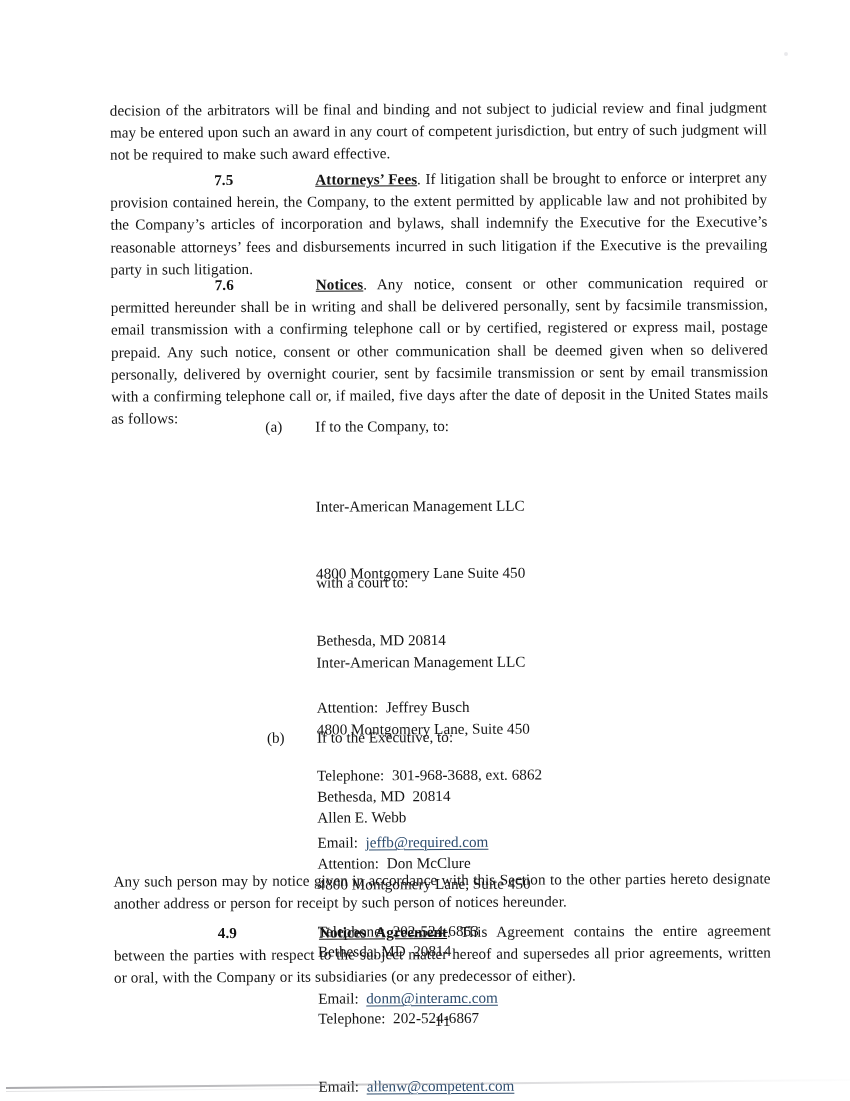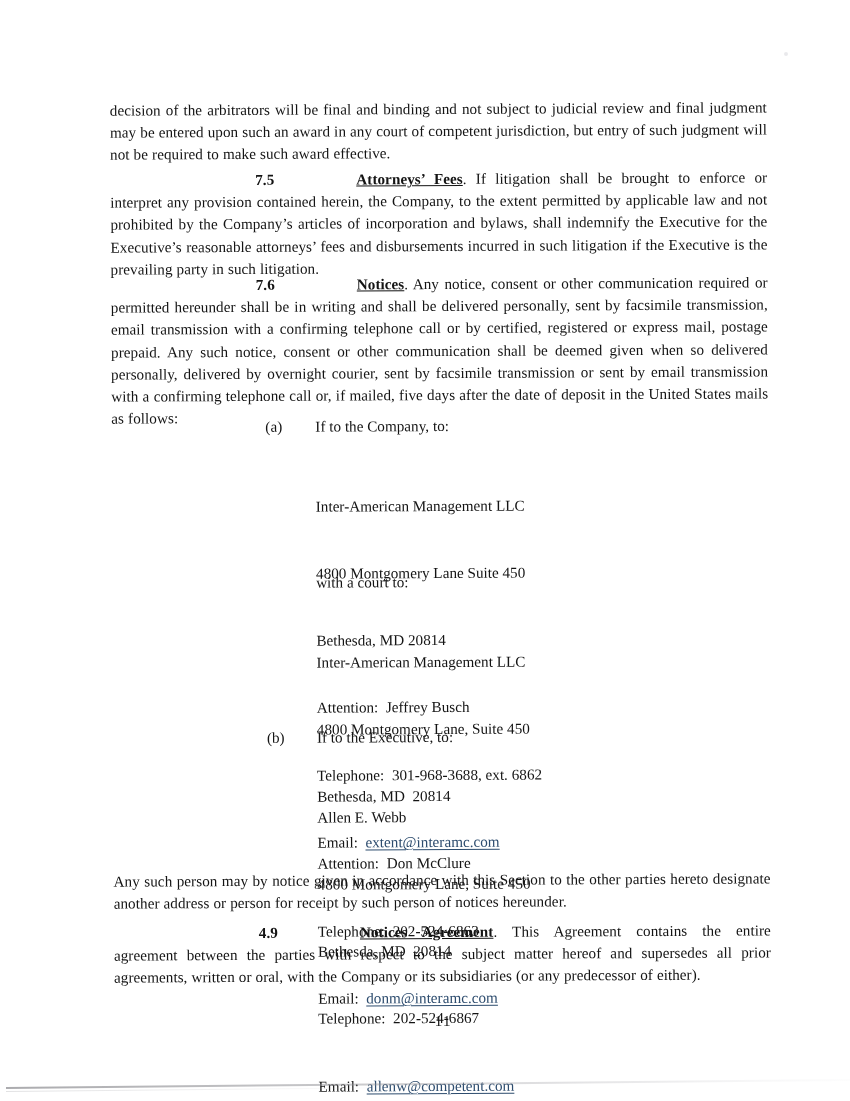--- a/index.html
+++ b/index.html
@@ -45,21 +45,20 @@
     word-spacing: 0.2px;
   }
 
   .col {
     left: 96px;
     width: 657px;
   }
 
   .sec-num {
     font-weight: bold;
-    margin-left: 41px;
   }
   .sec-title {
     font-weight: bold;
     text-decoration: underline;
     text-underline-offset: 1px;
     margin-left: 48px;
   }
 
   
   p.sec-para {
@@ -178,21 +177,21 @@
 
     <div class="addr-group" style="left:250px; top:415px; width:420px; height:140px;">
       <div class="marker">(a)</div>
       <div class="addr-head">If to the Company, to:</div>
       <div class="addr-lines" style="top:35px;">
         <div>Inter-American Management LLC</div>
         <div>4800 Montgomery Lane Suite 450</div>
         <div>Bethesda, MD 20814</div>
         <div>Attention:  Jeffrey Busch</div>
         <div>Telephone:  301-968-3688, ext. 6862</div>
-        <div><span>Email:</span><span>&nbsp;&nbsp;</span><span class="maillink">extent@interamc.com</span></div>
+        <div><span>Email:</span><span>&nbsp;&nbsp;</span><span class="maillink">jeffb@required.com</span></div>
       </div>
     </div>
 
     <div class="addr-group" style="left:250px; top:571px; width:420px; height:140px;">
       <div class="marker"></div>
       <div class="addr-head">with a court to:</div>
       <div class="addr-lines" style="top:35px;">
         <div>Inter-American Management LLC</div>
         <div>4800 Montgomery Lane, Suite 450</div>
         <div>Bethesda, MD  20814</div>

